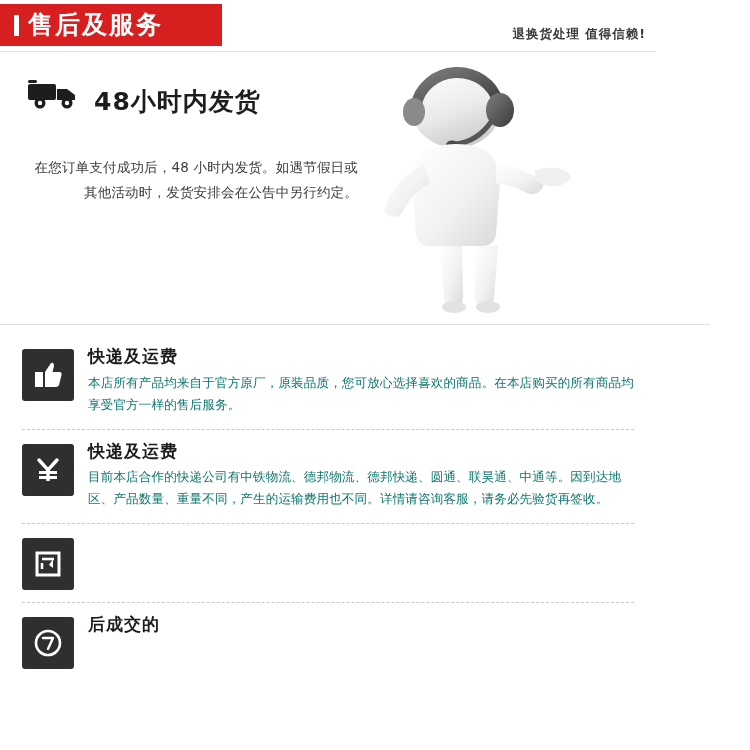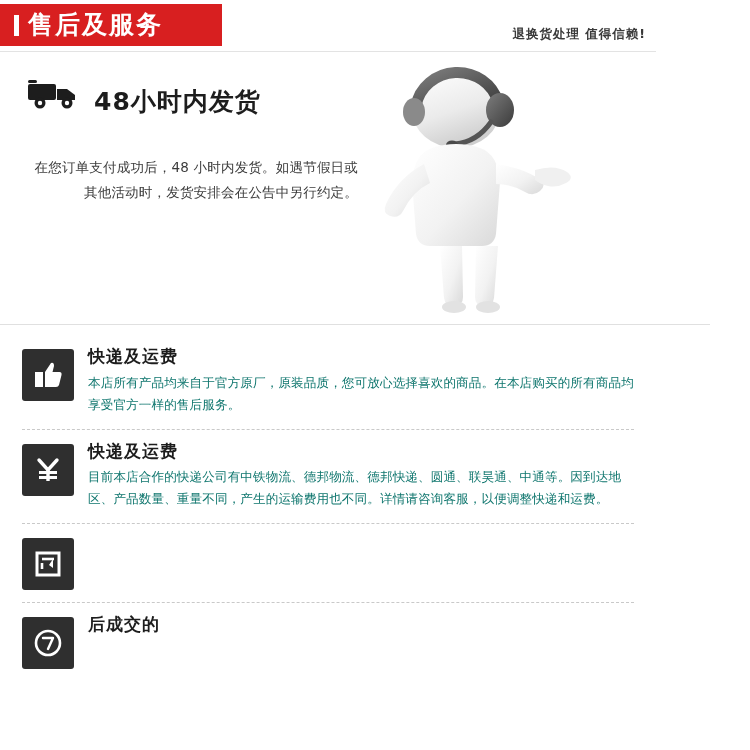--- a/index.html
+++ b/index.html
@@ -265,21 +265,21 @@
       <div class="feat-icon">
         <svg width="30" height="30" viewBox="0 0 30 30">
           <path d="M6 5 L15 15 L24 5" stroke="#ffffff" stroke-width="3.4" fill="none" stroke-linecap="round"></path>
           <rect x="6" y="16" width="18" height="3" fill="#ffffff"></rect>
           <rect x="6" y="21" width="18" height="3" fill="#ffffff"></rect>
           <rect x="13.3" y="14" width="3.4" height="12" fill="#ffffff"></rect>
         </svg>
       </div>
       <div class="feat-text">
         <div class="feat-title">快递及运费</div>
-        <div class="feat-desc">目前本店合作的快递公司有中铁物流、德邦物流、德邦快递、圆通、联昊通、中通等。因到达地区、产品数量、重量不同，产生的运输费用也不同。详情请咨询客服，以便调整快递和运费。</div>
+        <div class="feat-desc">目前本店合作的快递公司有中铁物流、德邦物流、德邦快递、圆通、联昊通、中通等。因到达地区、产品数量、重量不同，产生的运输费用也不同。详情请咨询客服，请务必先验货再签收。</div>
       </div>
     </div>
     <div class="dashed"></div>
 
     <div class="feature">
       <div class="feat-icon">
         <svg width="30" height="30" viewBox="0 0 30 30">
           <path d="M4 4 h22 v22 h-22 z" fill="none" stroke="#ffffff" stroke-width="3"></path>
           <path d="M9 10 h12" stroke="#ffffff" stroke-width="2.6"></path>
           <path d="M20 10 v9 l-4 -3 z" fill="#ffffff"></path>

